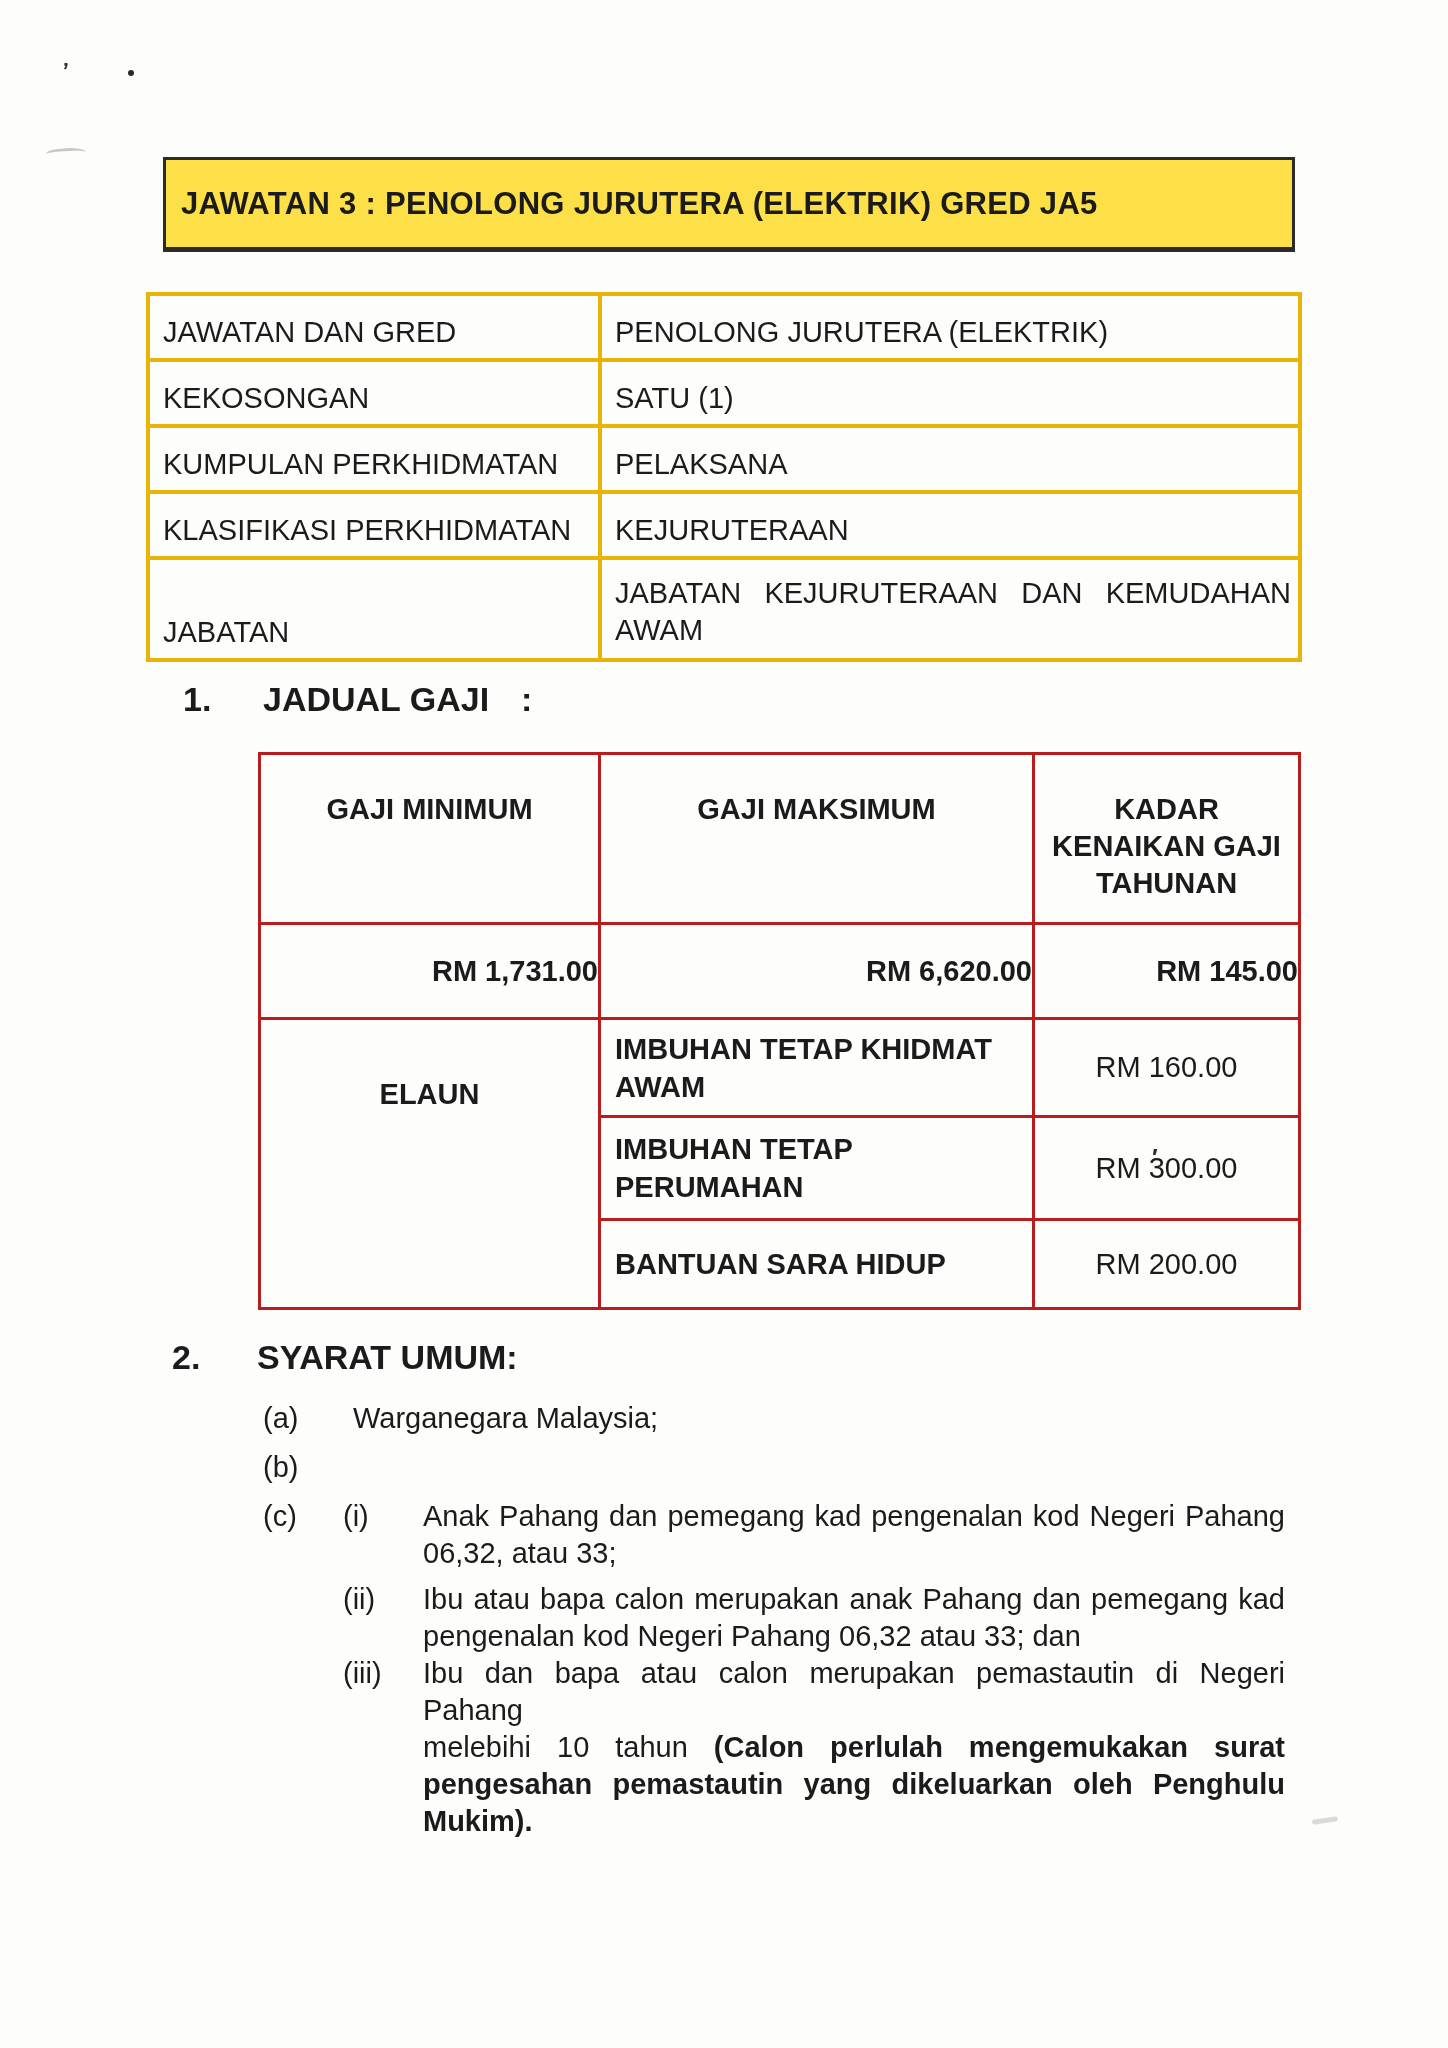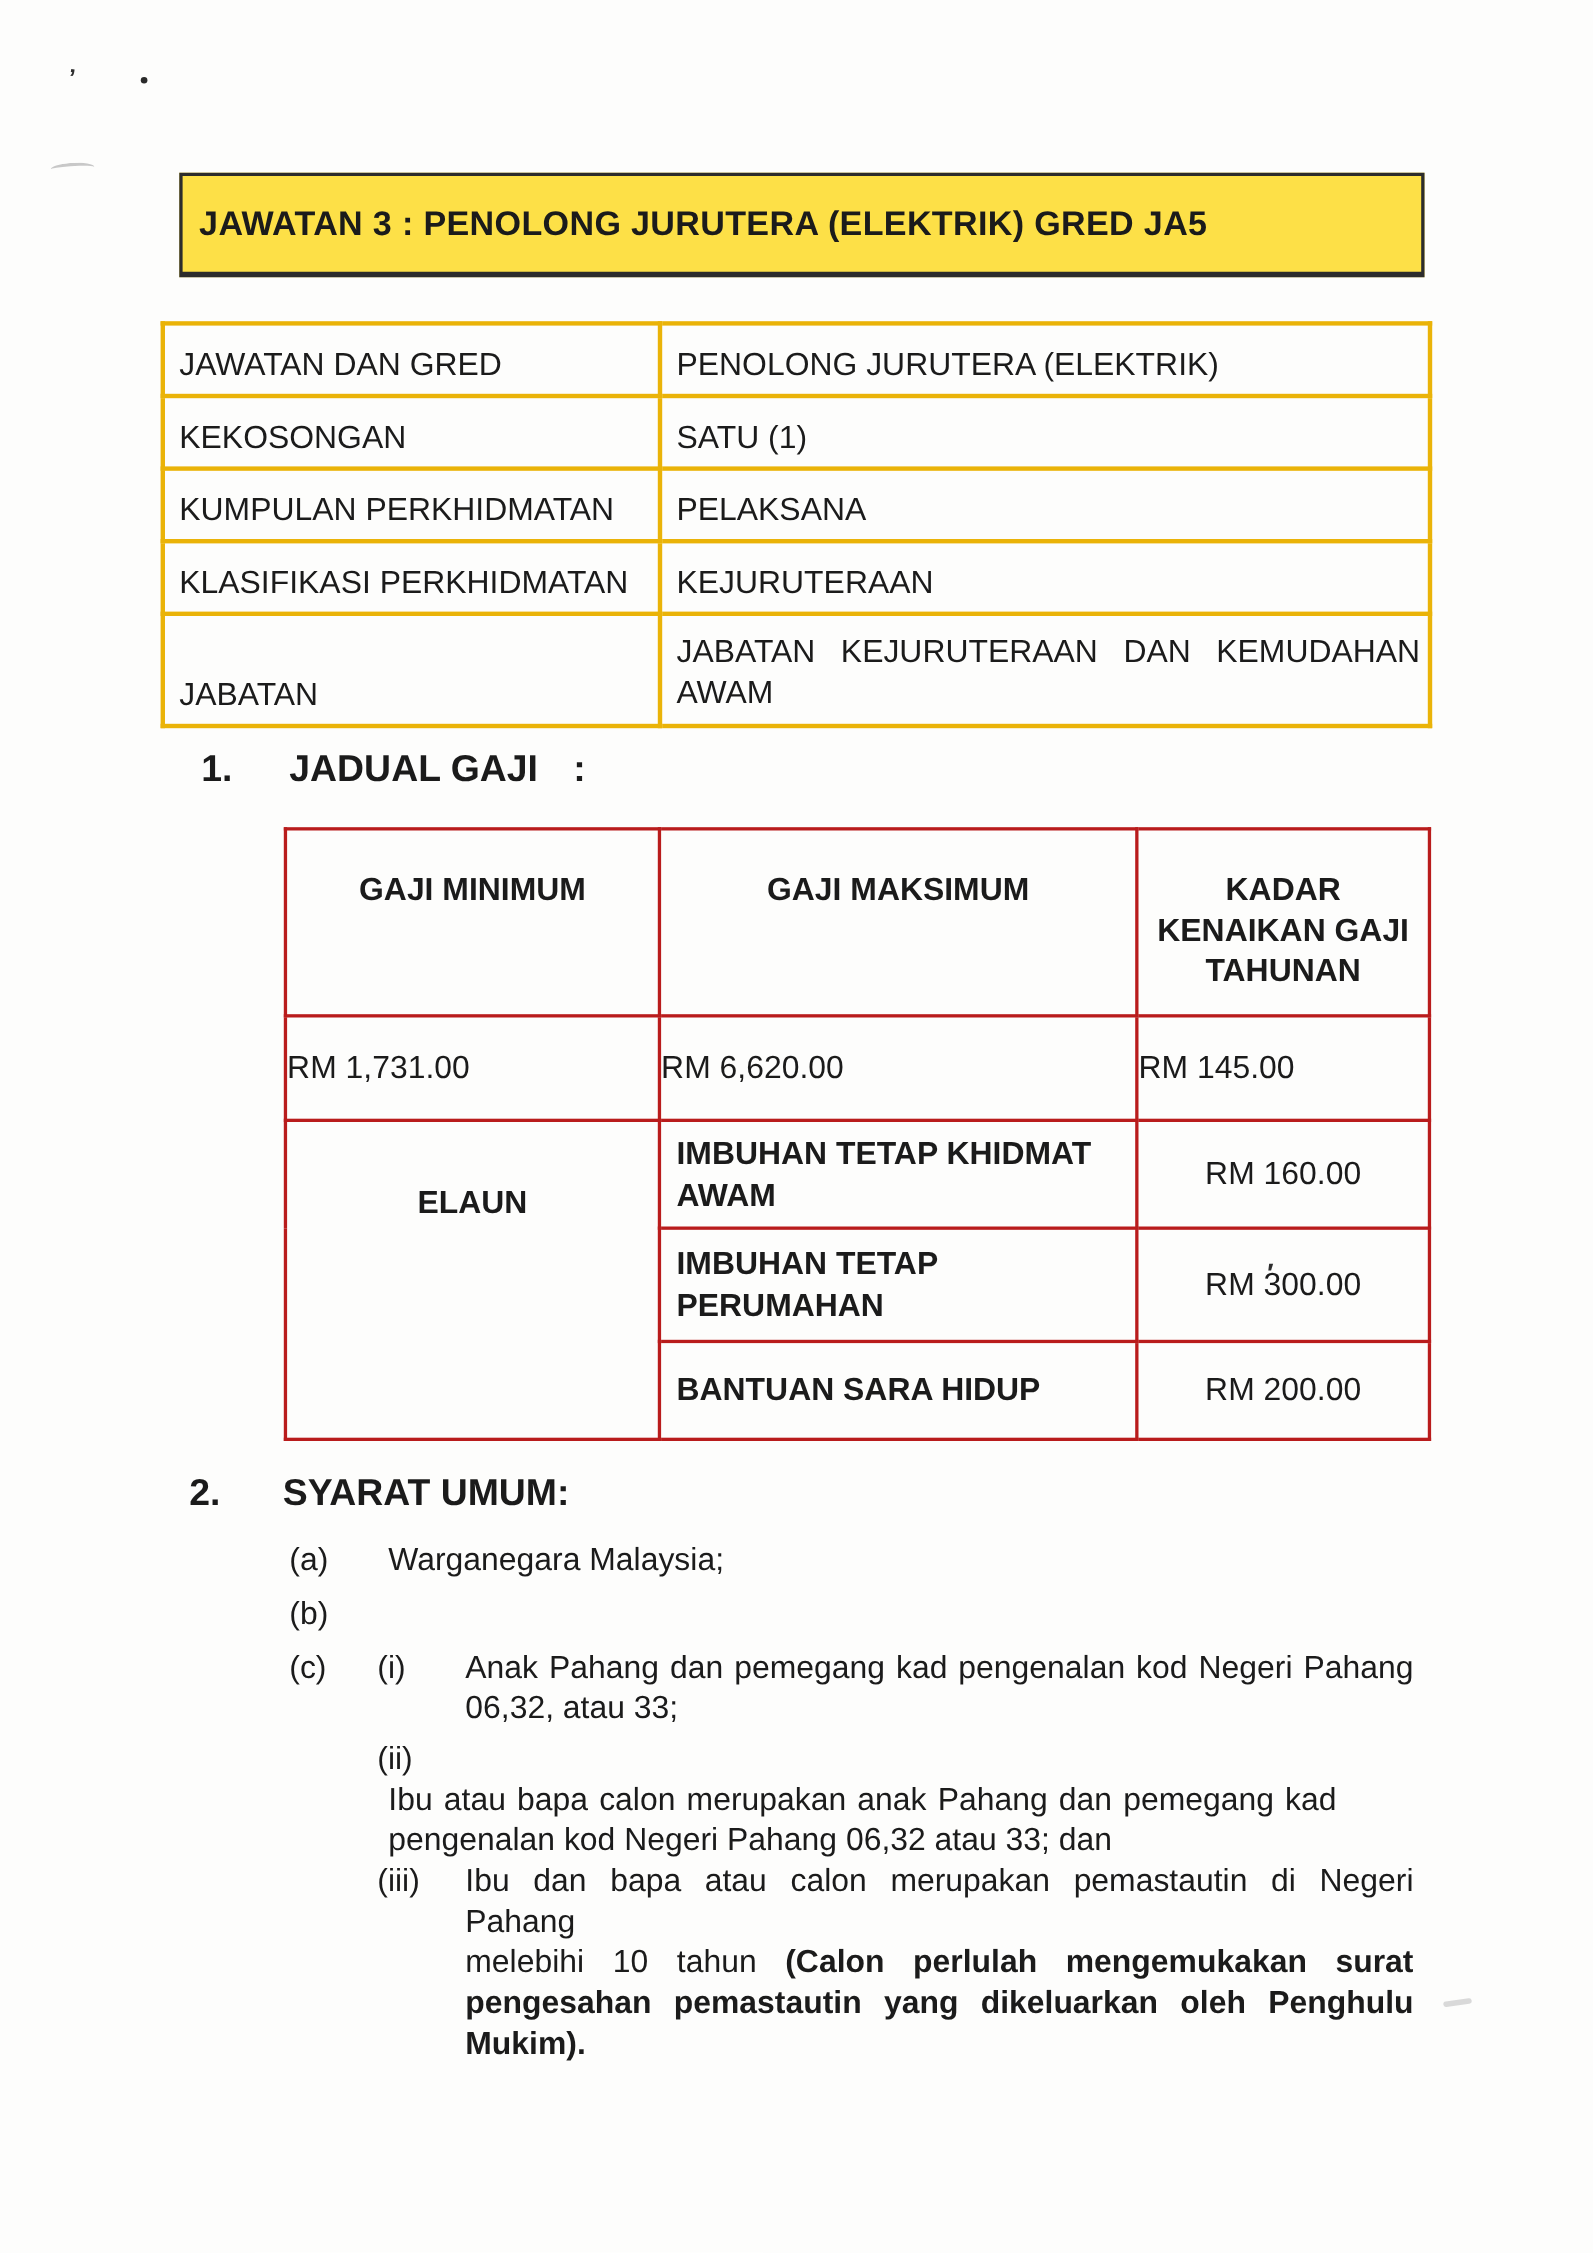--- a/index.html
+++ b/index.html
@@ -61,39 +61,39 @@
     position:absolute; left:258px; top:752px; width:1040px;
     font-size:29px; border:3px solid #2c2c2c;
   }
   .salary-table td, .salary-table th { border:3px solid #b91c1c; }
   .salary-table th {
     vertical-align:top; padding-top:36px; text-align:center;
     font-weight:bold; line-height:37px;
   }
   tr.sal-head { height:170px; }
   tr.sal-vals { height:95px; }
-  tr.sal-vals td { text-align:left; vertical-align:middle; }
+  tr.sal-vals td { text-align:right; vertical-align:middle;font-weight:bold; }
   tr.allow-1 { height:98px; }
   tr.allow-2 { height:103px; }
   tr.allow-3 { height:89px; }
   .elaun-cell { vertical-align:top; padding-top:58px; text-align:center; font-weight:bold; }
   .allow-name { vertical-align:middle; text-align:left; padding-left:14px; font-weight:bold; line-height:38px; }
   .allow-amt  { vertical-align:middle; text-align:center; }
 
   
   .glist {
     position:absolute; left:263px; top:1400px; width:1032px;
     font-size:29px; line-height:37px;
   }
   .litem { display:flex; margin-bottom:12px; }
   .litem:last-child { margin-bottom:0; }
   .m1 { width:90px; flex:none; }
   .subs { flex:1; }
   .sub { display:flex; }
-  .sub.gap { margin-top:9px;flex-direction:column; }
+  .sub.gap { margin-top:9px; }
   .m2 { width:80px; flex:none; margin-left:-10px; }
   .para { width:862px; }
   .pline { text-align:left; }
   .pline.stretch { text-align:justify; text-align-last:justify; }
   .b { font-weight:bold; }
 </style>
 </head>
 <body>
 
 <div class="page">

